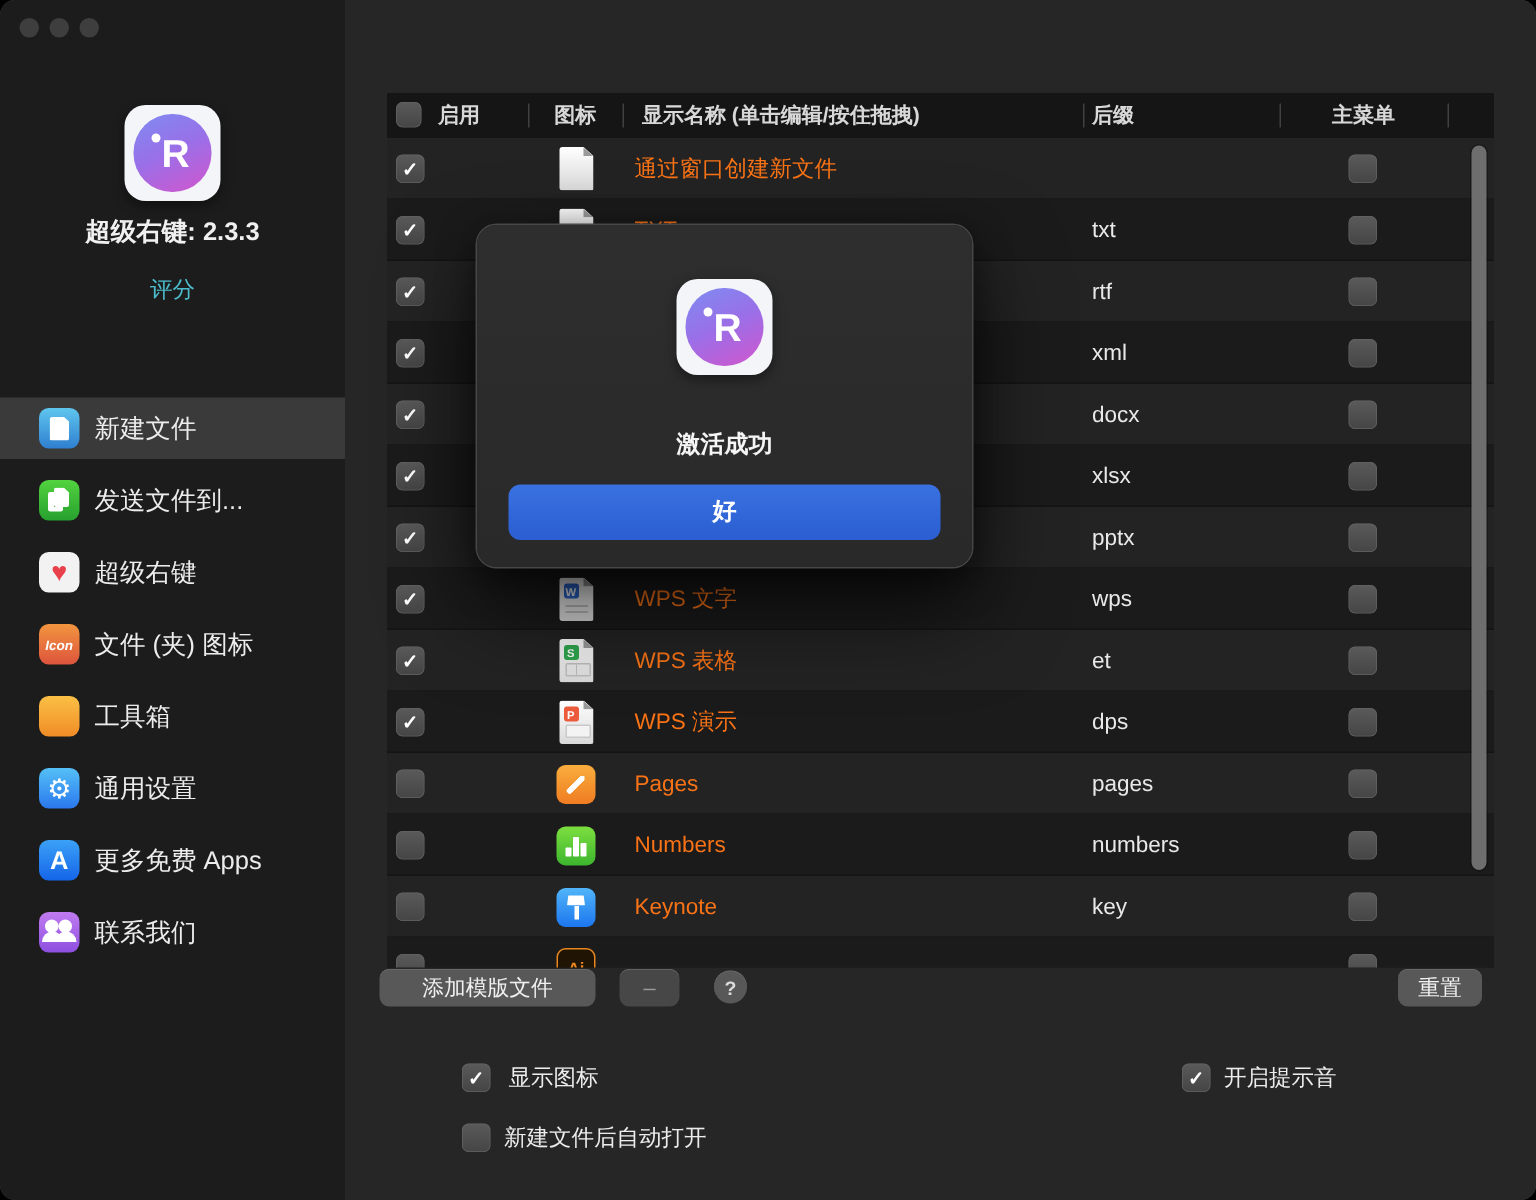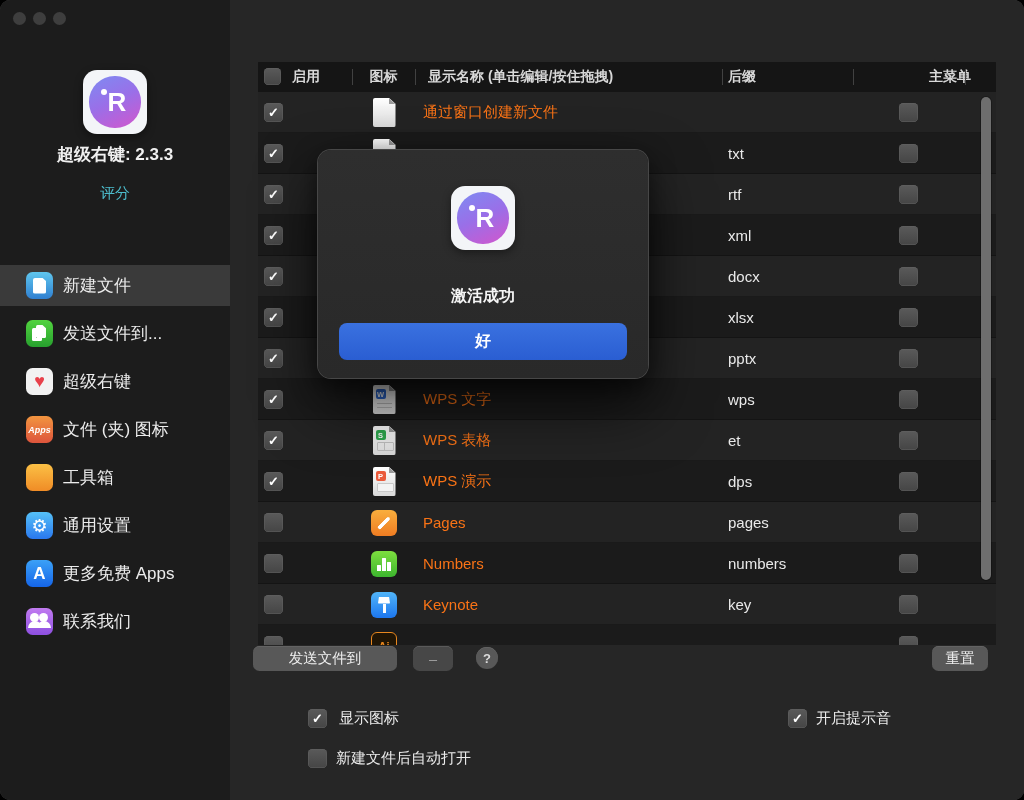--- a/index.html
+++ b/index.html
@@ -48,21 +48,21 @@
   
   .main{position:absolute;left:230px;top:0;width:794px;height:100%;background:#262626;}
 
   .table{position:absolute;left:28px;top:62px;width:738px;height:583px;background:#1b1b1b;overflow:hidden;border-radius:1px;}
   .thead{height:30px;background:#151515;position:relative;color:#d8d8d8;font-size:14px;font-weight:bold;text-align:right;}
   .thead .hcell{position:absolute;top:0;height:30px;display:flex;align-items:center;}
   .h-enable{left:34px;}
   .h-icon{left:94px;width:63px;justify-content:center;}
   .h-name{left:170px;}
   .h-suffix{left:470px;}
-  .h-menu{left:595px;width:112px;justify-content:center;padding-left:41px;}
+  .h-menu{left:595px;width:112px;justify-content:center;}
   .vsep{position:absolute;top:7px;width:1px;height:16px;background:#414141;}
   .rows{position:relative;}
   .row{height:41px;position:relative;box-shadow:inset 0 -1px 0 rgba(0,0,0,.25);}
   .row:nth-child(odd){background:#232323;}
   .row:nth-child(even){background:#1b1b1b;}
   .row .cell-cb{position:absolute;left:6px;top:11px;}
   .row .cell-icon{position:absolute;left:113px;top:0;width:26px;height:41px;display:flex;align-items:center;justify-content:center;}
   .row .cell-name{position:absolute;left:165px;top:0;height:41px;display:flex;align-items:center;color:#f97316;font-size:15px;}
   .row .cell-suffix{position:absolute;left:470px;top:0;height:41px;display:flex;align-items:center;color:#e9e9e9;font-size:15px;}
   .row .cell-menu{position:absolute;left:641px;top:11px;}
@@ -152,21 +152,21 @@
     <span class="lbl">发送文件到...</span>
   </div>
         <div class="nav-item">
     <span class="tile t-heart">
             <span class="hrt">♥</span>
           </span>
     <span class="lbl">超级右键</span>
   </div>
         <div class="nav-item">
     <span class="tile t-iconbadge">
-            <span class="txt">Apps</span>
+            <span class="txt">Icon</span>
           </span>
     <span class="lbl">文件 (夹) 图标</span>
   </div>
         <div class="nav-item">
     <span class="tile t-toolbox">
             <i></i>
             <i></i>
             <i></i>
             <i></i>
           </span>
@@ -349,21 +349,21 @@
               <span class="itile i-ai">Ai</span>
             </span>
     <span class="cell-name"></span>
     <span class="cell-suffix"></span>
     <span class="cb cell-menu"></span>
   </div>
         </div>
       <div class="scrollthumb"></div>
     </div>
 
-    <div class="btn btn-add">发送文件到</div>
+    <div class="btn btn-add">添加模版文件</div>
     <div class="btn btn-minus">–</div>
     <div class="btn btn-help">?</div>
     <div class="btn btn-reset">重置</div>
 
     <div id="opts">
         <label class="opt opt-0">
     <span class="cb checked"></span>
     <span>显示图标</span>
   </label>
         <label class="opt opt-1">

